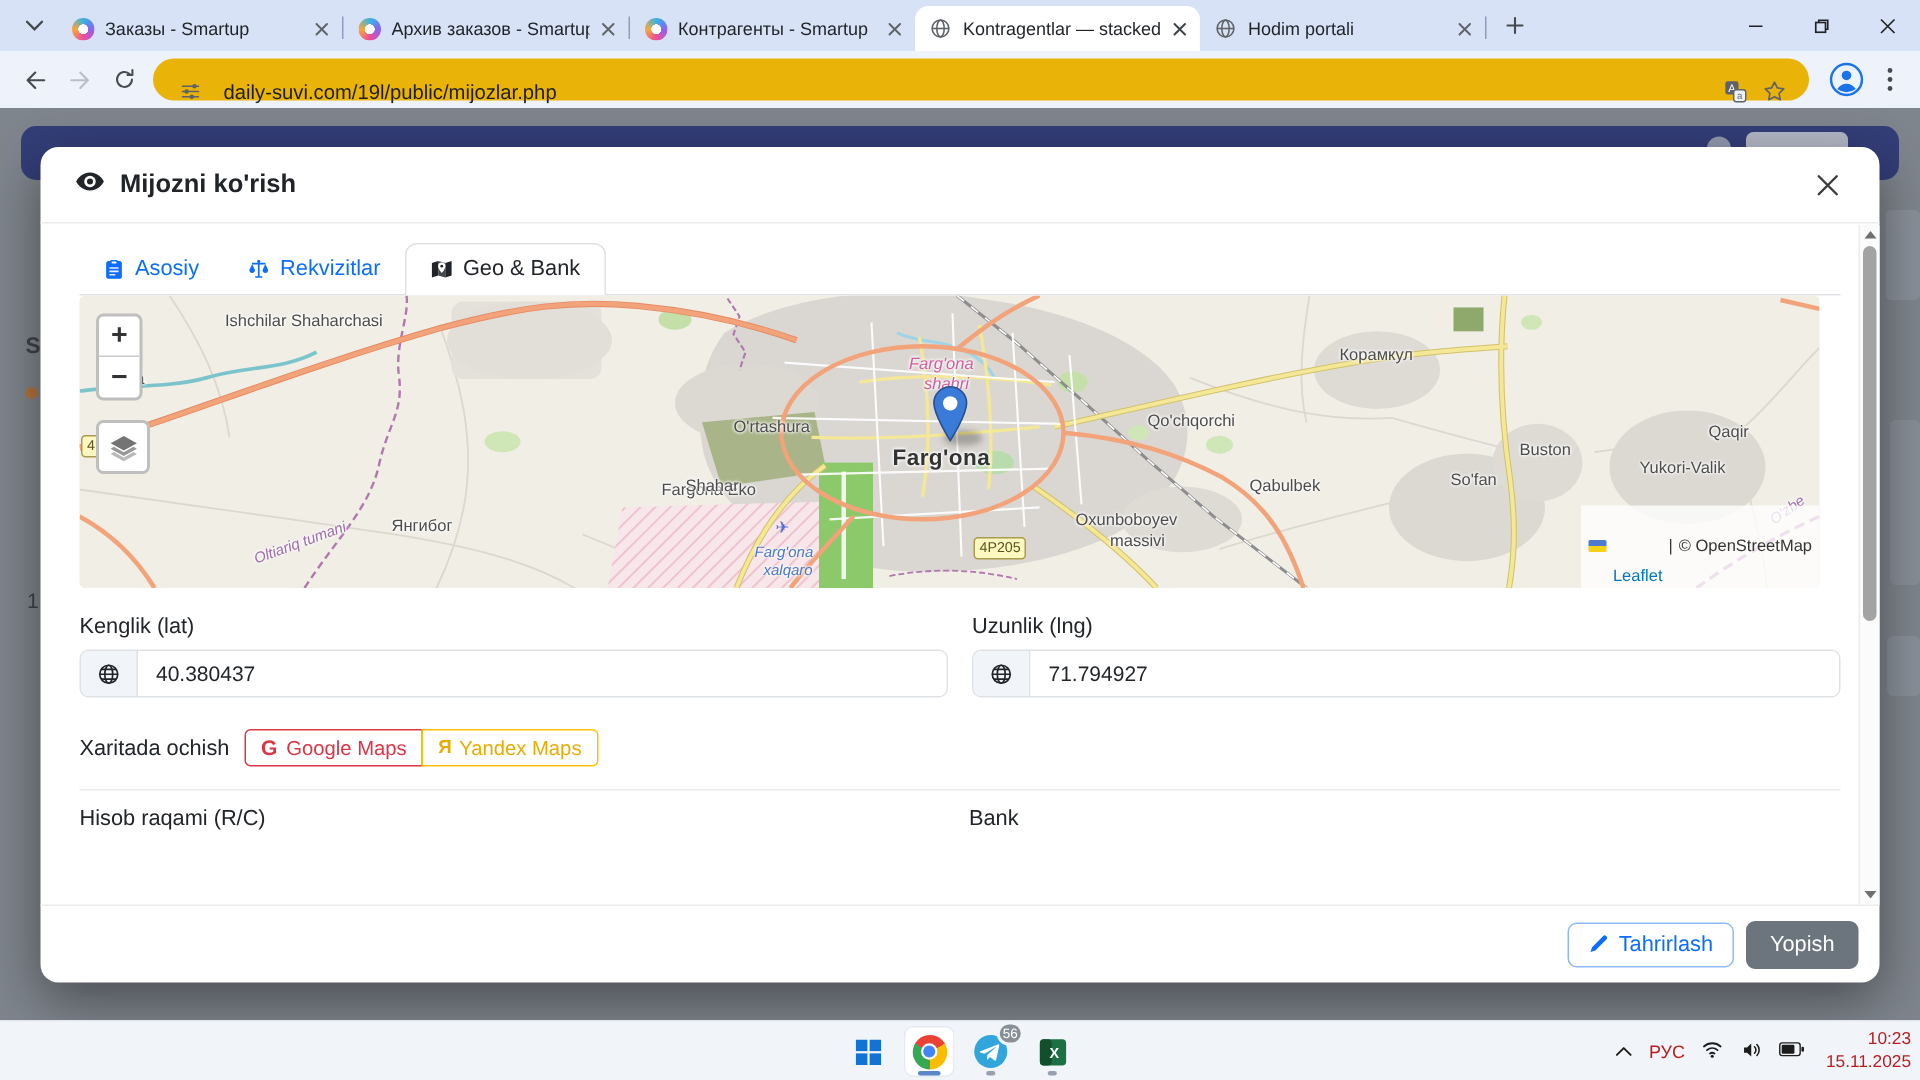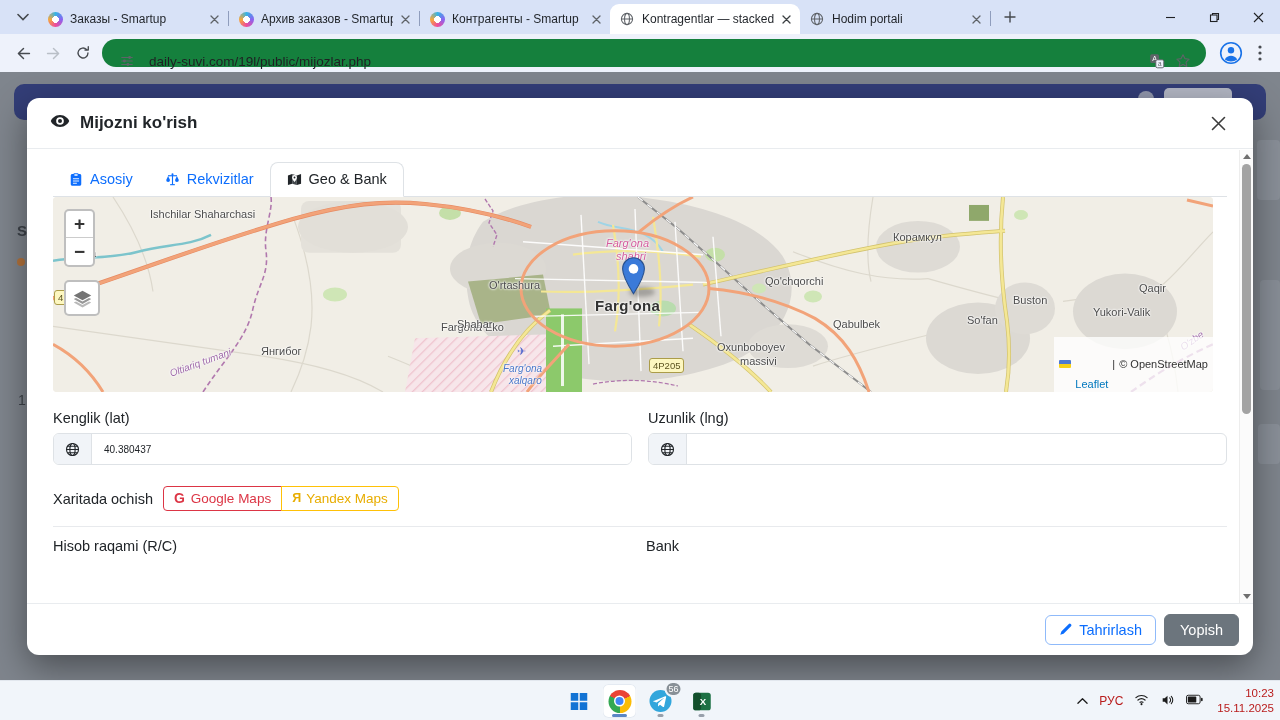--- a/index.html
+++ b/index.html
@@ -15,21 +15,21 @@
   .sm-fav{width:15px;height:15px;border-radius:50%;background:radial-gradient(circle,#fff 0 3.2px,rgba(255,255,255,0) 3.4px),conic-gradient(#36b4e5,#8a63f2,#ee4d9b,#f6a83c,#36b4e5);}
   .tab .ttl{flex:1;white-space:nowrap;overflow:hidden;margin:0 4px 0 7px;}
   .tab .tclose{flex:0 0 auto;width:16px;height:16px;border-radius:50%;display:flex;align-items:center;justify-content:center;}
   .tab-sep{width:1px;height:15px;background:#8f9dbd;margin:0 0 8px 0;flex:0 0 auto;}
   .newtab{width:26px;height:26px;margin:0 0 4px 6px;border-radius:50%;display:flex;align-items:center;justify-content:center;flex:0 0 auto;}
   .winctl{position:absolute;right:0;top:0;height:34px;display:flex;}
   .winbtn{width:44px;height:34px;display:flex;align-items:center;justify-content:center;}
 
   .toolbar{position:absolute;top:34px;left:0;width:1280px;height:38px;background:#eef2fb;display:flex;align-items:center;padding:0 8px;}
   .navbtn{width:30px;height:30px;border-radius:50%;display:flex;align-items:center;justify-content:center;flex:0 0 auto;}
-  .omnibox{flex:1;height:28px;background:#15803d;border-radius:14px;margin:0 8px 0 4px;display:flex;align-items:center;padding:16px 10px 0 12px;min-width:0;}
+  .omnibox{flex:1;height:28px;background:#eab308;border-radius:14px;margin:0 8px 0 4px;display:flex;align-items:center;padding:16px 10px 0 12px;min-width:0;}
   .omnibox .url{font-size:13.5px;color:#1f1f23;margin-left:9px;flex:1;white-space:nowrap;overflow:hidden;}
   .obicon{flex:0 0 auto;display:flex;align-items:center;justify-content:center;width:26px;height:26px;}
   .avatar{width:26px;height:26px;display:flex;align-items:center;justify-content:center;flex:0 0 auto;margin:0 4px;}
   .menu3{width:24px;height:26px;display:flex;align-items:center;justify-content:center;flex:0 0 auto;}
 
   
   .page{position:absolute;top:72px;left:0;width:1280px;height:608px;background:#7f858d;overflow:hidden;}
   .bg-bluebar{position:absolute;left:14px;top:12px;width:1252px;height:36px;background:#333e78;border-radius:10px;}
   .bg-pill1{position:absolute;left:411px;top:16px;width:88px;height:16px;background:#596390;border-radius:3px;}
   .bg-circ{position:absolute;left:1124px;top:7px;width:16px;height:16px;background:#9298ad;border-radius:50%;}
@@ -74,21 +74,21 @@
   .lf-attr .lflink{color:#0078be;margin-top:40px;}
   .ua-flag{display:inline-block;width:12px;height:8px;background:linear-gradient(#4e7ad2 0 50%,#f7d117 0 100%);border-radius:1px;}
   .marker{position:absolute;left:568px;top:60px;z-index:4;}
   .marker-shadow{position:absolute;left:576px;top:90px;width:26px;height:10px;background:rgba(0,0,0,.25);border-radius:50%;filter:blur(2px);z-index:3;}
 
   .row2{display:flex;gap:16px;margin-top:18px;}
   .col{flex:1;min-width:0;}
   .flabel{font-size:14.5px;margin-bottom:7px;}
   .igroup{display:flex;height:32px;border:1px solid #dee2e6;border-radius:6px;overflow:hidden;background:#fff;}
   .iprep{width:38px;background:#f1f4f8;border-right:1px solid #dee2e6;display:flex;align-items:center;justify-content:center;flex:0 0 auto;}
-  .ival{flex:1;border:none;outline:none;padding:0 12px;font-size:10px;color:#212529;font-family:"Liberation Sans",sans-serif;background:#fff;min-width:0;}
+  .ival{flex:1;border:none;outline:none;padding:0 12px;font-size:14px;color:#212529;font-family:"Liberation Sans",sans-serif;background:#fff;min-width:0;}
   .openmap{display:flex;align-items:center;gap:10px;margin-top:21px;font-size:14.5px;}
   .mapbtns{display:flex;}
   .btn-gmap{display:flex;align-items:center;gap:6px;padding:3px 10px 4px;border:1px solid #dc3545;color:#dc3545;background:#fff;border-radius:4px 0 0 4px;font-size:13.5px;}
   .btn-ymap{display:flex;align-items:center;gap:5px;padding:3px 10px 4px;border:1px solid #ffc107;color:#e8ad00;background:#fff;border-radius:0 4px 4px 0;margin-left:-1px;font-size:13.5px;}
   .gletter{font-weight:bold;font-size:14px;}
   .yletter{font-weight:bold;font-size:12.5px;}
   .hr{border:none;border-top:1px solid #e8eaed;margin:15px 0 11px;}
 
   .mscroll{position:absolute;top:52px;right:0;width:14px;bottom:52px;background:#fbfbfb;border-left:1px solid #ededed;display:flex;flex-direction:column;align-items:center;}
   .sarrow{width:0;height:0;border-left:4px solid transparent;border-right:4px solid transparent;flex:0 0 auto;margin:4px 0;}
@@ -521,20 +521,21 @@
           <div class="igroup">
             <span class="iprep">
               <svg width="15" height="15" viewBox="0 0 16 16">
                   <g fill="none" stroke="#212529" stroke-width="1.2">
                     <circle cx="8" cy="8" r="6.4"></circle>
                     <ellipse cx="8" cy="8" rx="2.8" ry="6.4"></ellipse>
                     <path d="M1.8 8h12.4M2.7 4.5h10.6M2.7 11.5h10.6"></path>
                   </g>
                 </svg>
             </span>
+            <input class="ival" type="text" readonly="" value="71.794927" style="">
           </div>
         </div>
       </div>
 
       <div class="openmap">
         <span>Xaritada ochish</span>
         <div class="mapbtns">
           <div class="btn-gmap">
             <span class="gletter">G</span>
             <span>Google Maps</span>

